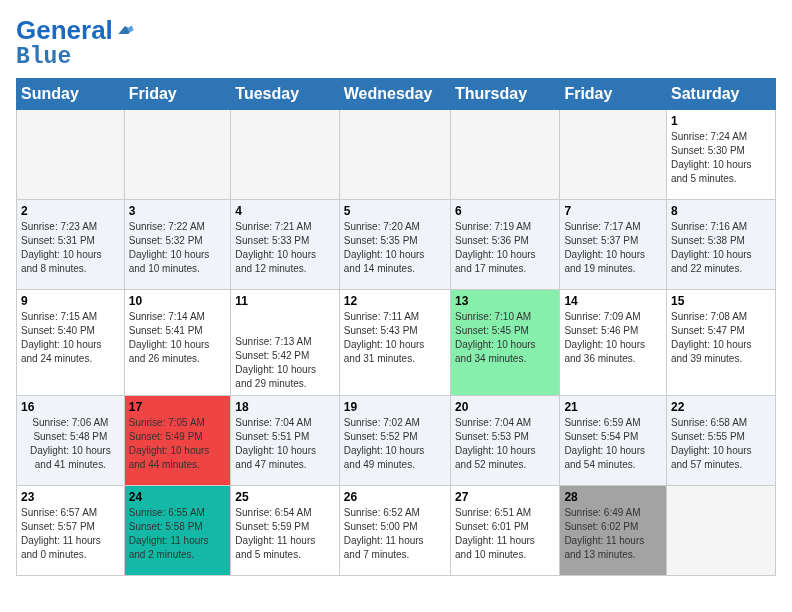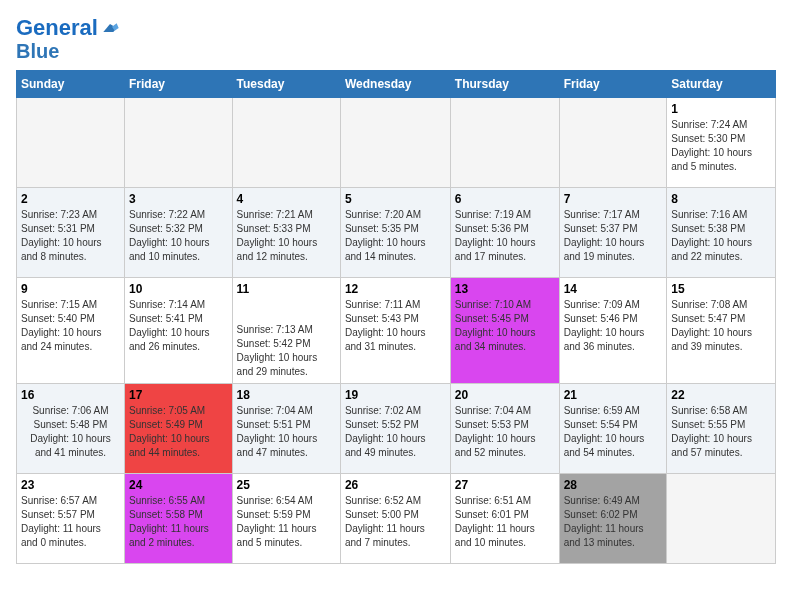--- a/index.html
+++ b/index.html
@@ -14,21 +14,21 @@
       display: flex;
       justify-content: space-between;
       align-items: flex-start;
       margin-bottom: 8px;
     }
     .logo {
       display: flex;
       align-items: center;
     }
     .logo-text {
-      font-size: 22px;
+      font-size: 26px;
       font-weight: bold;
       color: #333;
       line-height: 1.1;
     }
     .logo-text span {
       color: #1a6bbf;
     }
     .logo-icon {
       width: 20px;
       height: 20px;
@@ -51,21 +51,21 @@
       border-collapse: collapse;
       font-size: 11px;
     }
     .calendar thead tr {
       background-color: #2e75b6;
       color: white;
     }
     .calendar thead th {
       padding: 6px 4px;
       text-align: left;
-      font-size: 12px;
+      font-size: 16px;
       font-weight: bold;
       border: 1px solid #2e75b6;
     }
     .calendar tbody tr {
       vertical-align: top;
     }
     .calendar tbody td {
       border: 1px solid #ccc;
       padding: 4px;
       width: 113px;
@@ -103,21 +103,21 @@
       <div style="display:flex; align-items:center;">
         <span class="logo-text">
           <span>General</span>
         </span>
         <svg class="logo-icon" viewBox="0 0 30 24" fill="none">
           <path d="M5 18 L15 6 L25 12 L20 18Z" fill="#2e75b6"></path>
           <path d="M18 10 L25 5 L28 12 L22 16Z" fill="#5ba3e0"></path>
         </svg>
       </div>
       <div style="display:flex;">
-        <span class="logo-text" style="color:#2e75b6; font-weight:bold; font-size:20px;">Blue</span>
+        <span class="logo-text" style="color:#2e75b6; font-weight:bold; font-size:23px;font-family:Liberation Mono, monospace;">Blue</span>
       </div>
     </div>
   </div>
   <div class="title-block">
     <div class="main-title"></div>
     <div class="sub-title"></div>
   </div>
 </div>
 
 <table class="calendar">
@@ -221,21 +221,21 @@
 Daylight: 10 hours
 and 29 minutes.</div>
         </td>
         <td style="background: rgb(255, 255, 255);">
           <span class="day-number">12</span>
           <div class="day-info" style="white-space: pre-line;">Sunrise: 7:11 AM
 Sunset: 5:43 PM
 Daylight: 10 hours
 and 31 minutes.</div>
         </td>
-        <td style="background: #d946ef; margin-left: 46px;">
+        <td style="background: #86efac; margin-left: 46px;">
           <span class="day-number">13</span>
           <div class="day-info" style="white-space: pre-line;">Sunrise: 7:10 AM
 Sunset: 5:45 PM
 Daylight: 10 hours
 and 34 minutes.</div>
         </td>
         <td style="background: rgb(255, 255, 255);">
           <span class="day-number">14</span>
           <div class="day-info" style="white-space: pre-line;">Sunrise: 7:09 AM
 Sunset: 5:46 PM
@@ -302,21 +302,21 @@
         </td>
       </tr>
       <tr>
         <td style="background: rgb(255, 255, 255);">
           <span class="day-number">23</span>
           <div class="day-info" style="white-space: pre-line;">Sunrise: 6:57 AM
 Sunset: 5:57 PM
 Daylight: 11 hours
 and 0 minutes.</div>
         </td>
-        <td style="background: #d946ef;">
+        <td style="background: #14b8a6;">
           <span class="day-number">24</span>
           <div class="day-info" style="white-space: pre-line;">Sunrise: 6:55 AM
 Sunset: 5:58 PM
 Daylight: 11 hours
 and 2 minutes.</div>
         </td>
         <td style="background: rgb(255, 255, 255);">
           <span class="day-number">25</span>
           <div class="day-info" style="white-space: pre-line;">Sunrise: 6:54 AM
 Sunset: 5:59 PM

